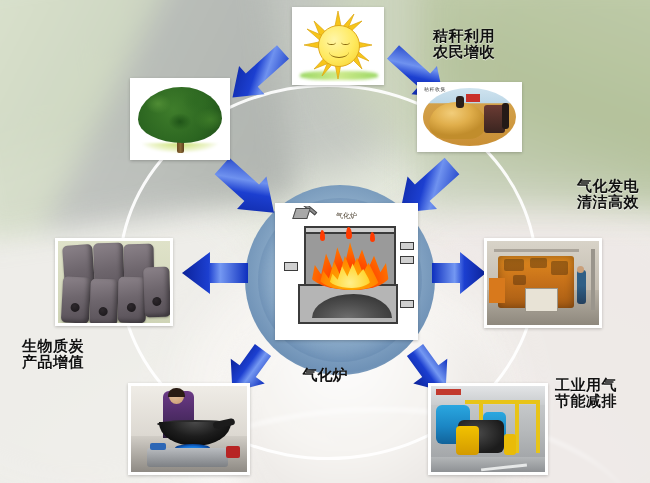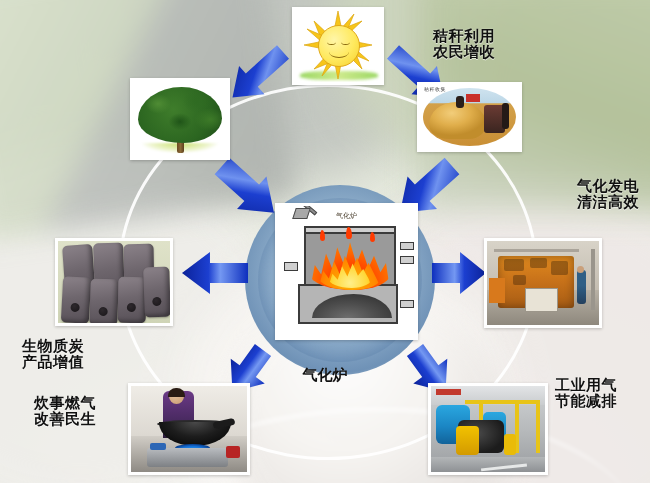--- a/index.html
+++ b/index.html
@@ -486,22 +486,20 @@
 
   <div class="cap cap-straw">秸秆利用
 农民增收</div>
 
   <div class="cap cap-power">气化发电
 清洁高效</div>
 
   <div class="cap cap-char">生物质炭
 产品增值</div>
 
-  <div class="cap cap-cook">炊事燃气
-改善民生</div>
 
   <div class="cap cap-indgas">工业用气
 节能减排</div>
 
   <div class="cap-center">
     <span>气化炉</span>
   </div>
 
 </div>
 

